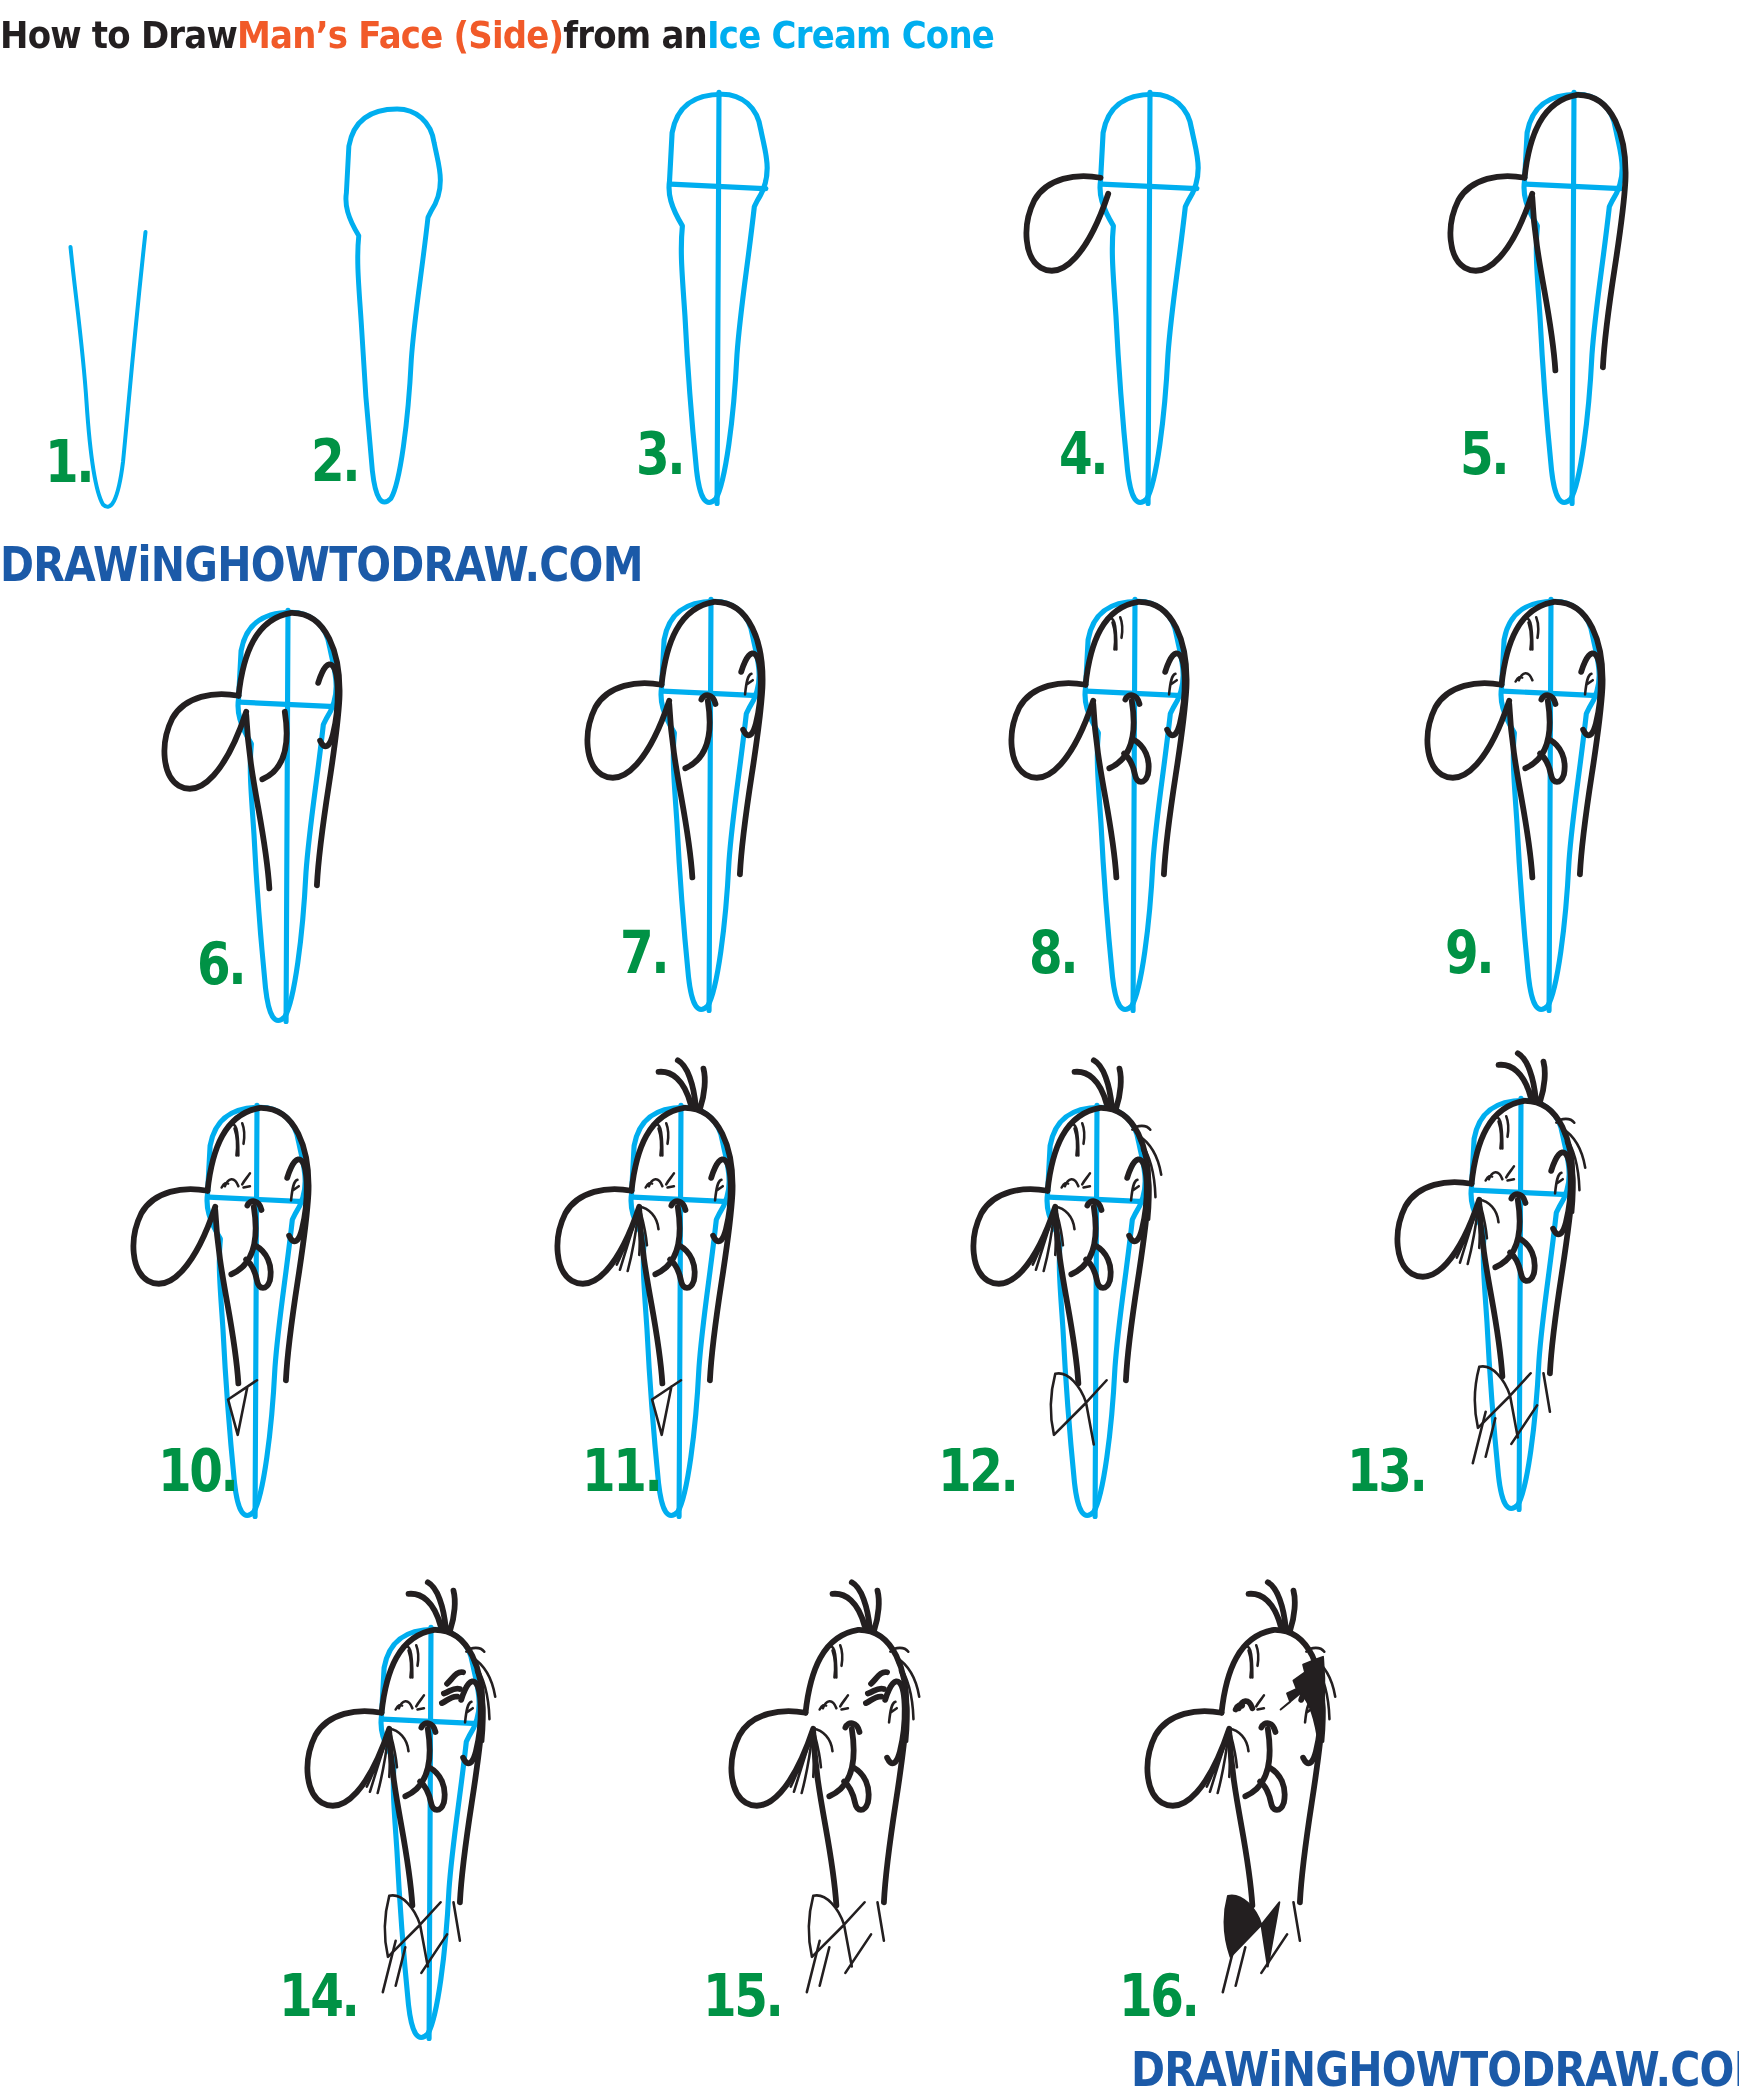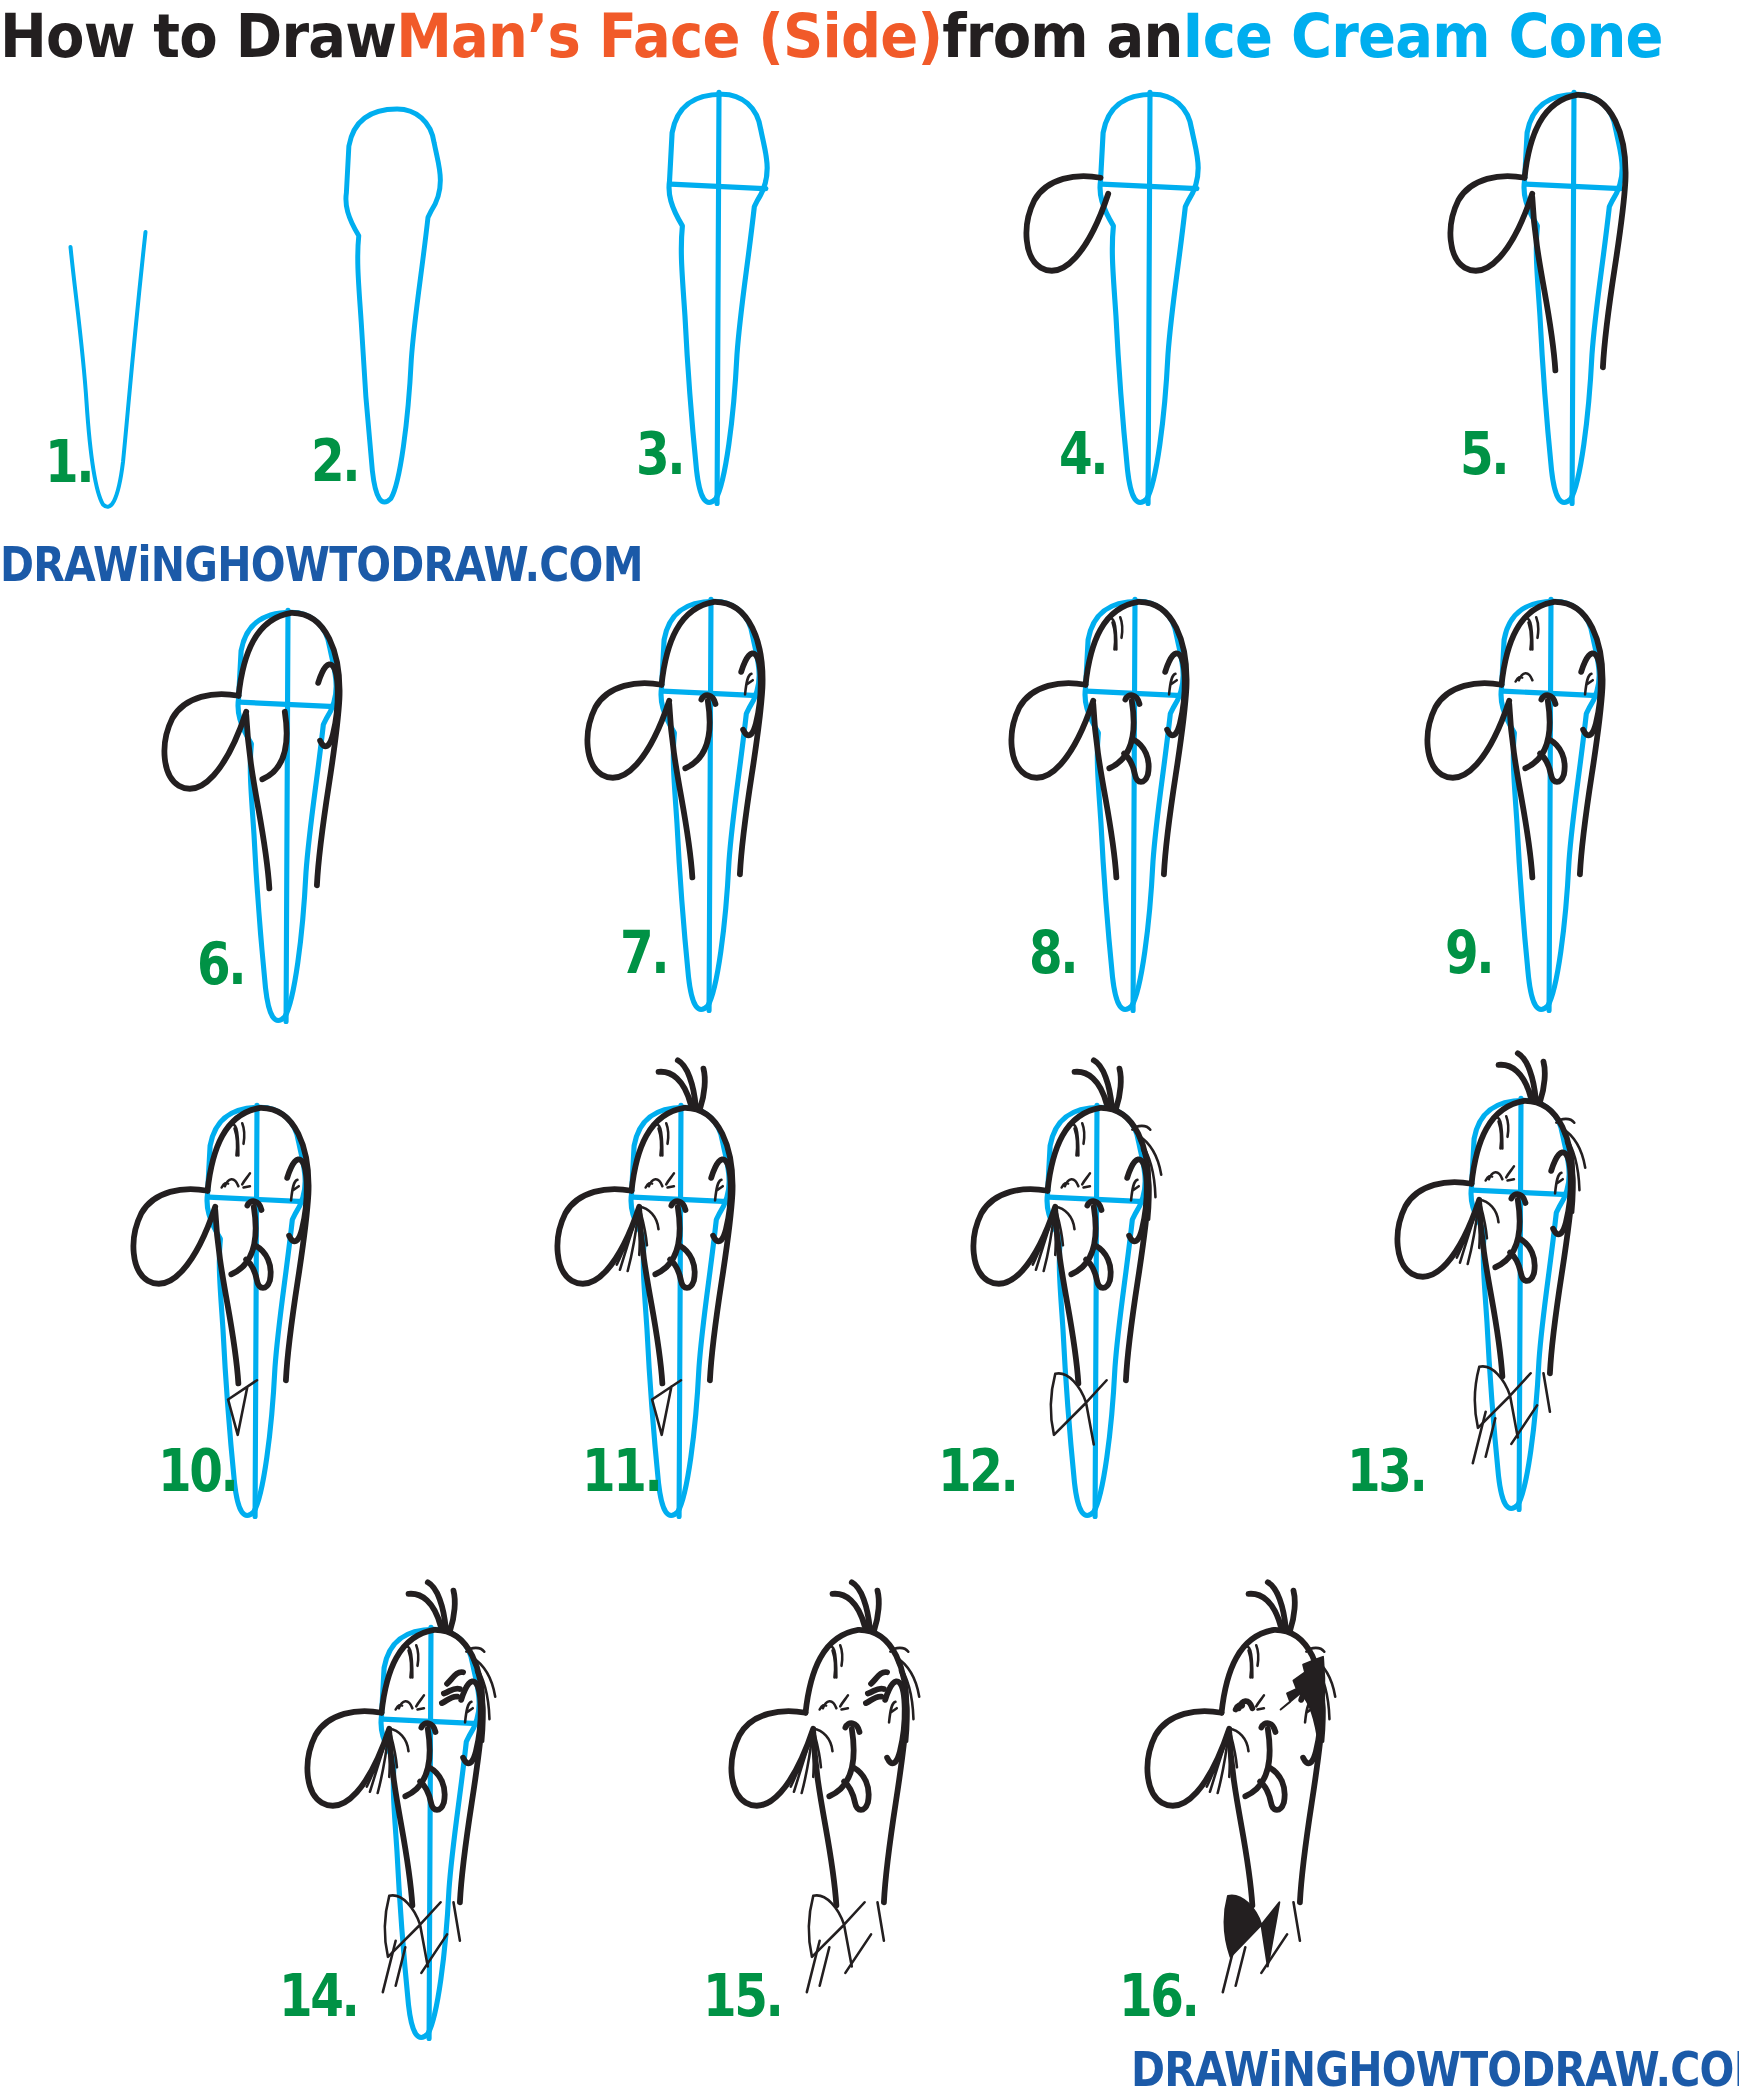--- a/index.html
+++ b/index.html
@@ -1,19 +1,19 @@
 <!DOCTYPE html>
 <html style="font-size:12px"><head>
 <meta charset="utf-8">
 <style>
   html, body { margin: 0; padding: 0; background: #ffffff; }
   body { width: 1740px; height: 2097px; position: relative; overflow: hidden; font-family: "DejaVu Sans", sans-serif; }
   .title {
     position: absolute; left: 0; top: 4.5px; width: 1740px; height: 61px;
-    font-family: "DejaVu Sans", sans-serif; font-weight: bold; font-size: 56px;
+    font-family: "DejaVu Sans", sans-serif; font-weight: bold; font-size: 34px;
     white-space: nowrap; letter-spacing: -0.8px; line-height: 61px;
   }
   .title span { display: inline-block; transform: scaleY(1.08); }
   .t-black { color: #231f20; }
   .t-orange { color: #f15a29; }
   .t-blue { color: #00aeef; }
   .brand {
     position: absolute; font-family: "DejaVu Sans", sans-serif; font-weight: bold;
     color: #1b5aa8; font-size: 41px; letter-spacing: -0.8px; white-space: nowrap;
     transform: scaleY(1.15); transform-origin: left top;

